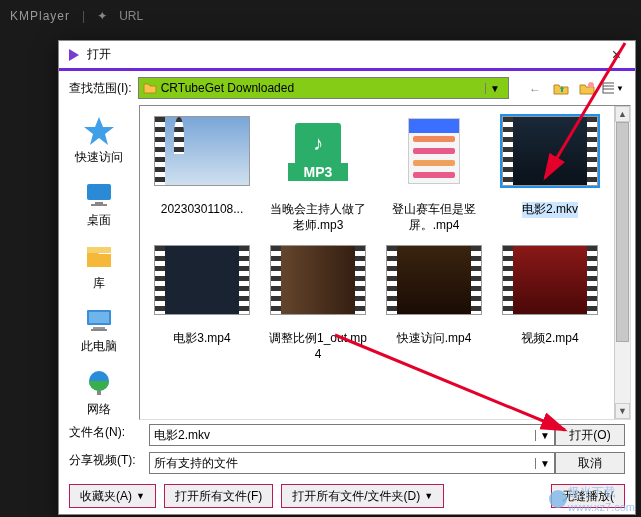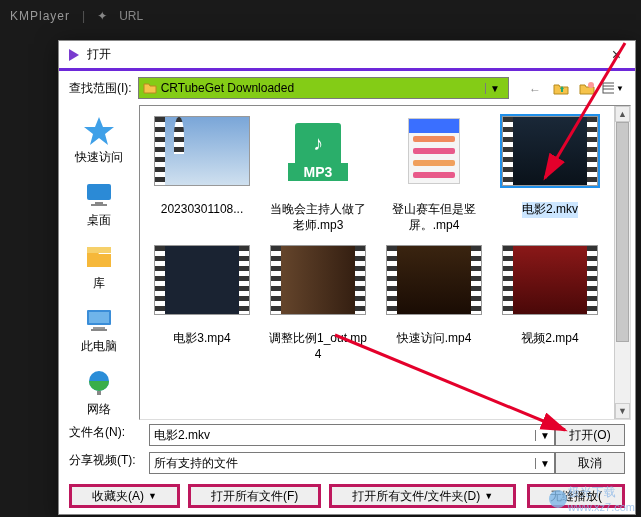--- a/index.html
+++ b/index.html
@@ -39,21 +39,21 @@
 .scroll-area{position:absolute;right:0;top:0;bottom:0;width:16px;background:#f0f0f0;border-left:1px solid #ccc}
 .scroll-up,.scroll-down{height:16px;display:flex;align-items:center;justify-content:center;font-size:9px;color:#555;border:1px solid #ccc;background:#eee}
 .scroll-thumb{position:absolute;top:16px;left:1px;right:1px;height:220px;background:#c8c8c8;border:1px solid #aaa}
 .fields{padding:4px 10px;display:flex;flex-direction:column;gap:6px}
 .field-row{display:flex;gap:0}
 .field-label{width:80px}
 .field-input{flex:1;height:22px;border:1px solid #7a7a7a;padding:0 4px;display:flex;align-items:center}
 .field-input .dd{margin-left:auto;border-left:1px solid #7a7a7a;padding-left:4px;font-size:10px}
 .field-btn{width:70px;height:22px;border:1px solid #7a7a7a;background:#efefef;cursor:pointer;text-align:center;line-height:20px}
 .bottom-row{display:flex;gap:8px;padding:6px 10px;align-items:center}
-.bottom-btn{height:24px;padding:0 20px;border:3px solid #be185d;background:#efefef;cursor:pointer;display:flex;align-items:center}
+.bottom-btn{height:24px;padding:0 10px;border:1px solid #be185d;background:#efefef;cursor:pointer;display:flex;align-items:center}
 .watermark{position:absolute;right:6px;bottom:4px;color:#8fb9e8;font-size:13px;opacity:.8;display:flex;align-items:center;}
 .arrow{position:absolute;z-index:50}
 
 .mp3-box{width:60px;height:60px;display:flex;flex-direction:column;align-items:center;justify-content:flex-end}
 .mp3-top{width:46px;height:40px;background:#2aae6a;border-radius:3px 3px 0 0;display:flex;align-items:center;justify-content:center;color:#fff;font-size:20px}
 .mp3-lbl{background:#2aae6a;color:#fff;font-weight:bold;width:60px;text-align:center;font-size:14px;padding:1px 0}
 .phone-sc{width:52px;height:66px;background:#f5f5f5;border:1px solid #ccc;display:flex;flex-direction:column}
 .phone-sc .bar{height:14px;background:#3a6fff}
 .phone-sc .line{height:6px;margin:3px 4px;background:#f08a5d;border-radius:2px}
 .sky{background:linear-gradient(#7aa6d8,#cfe0ef);position:relative}

